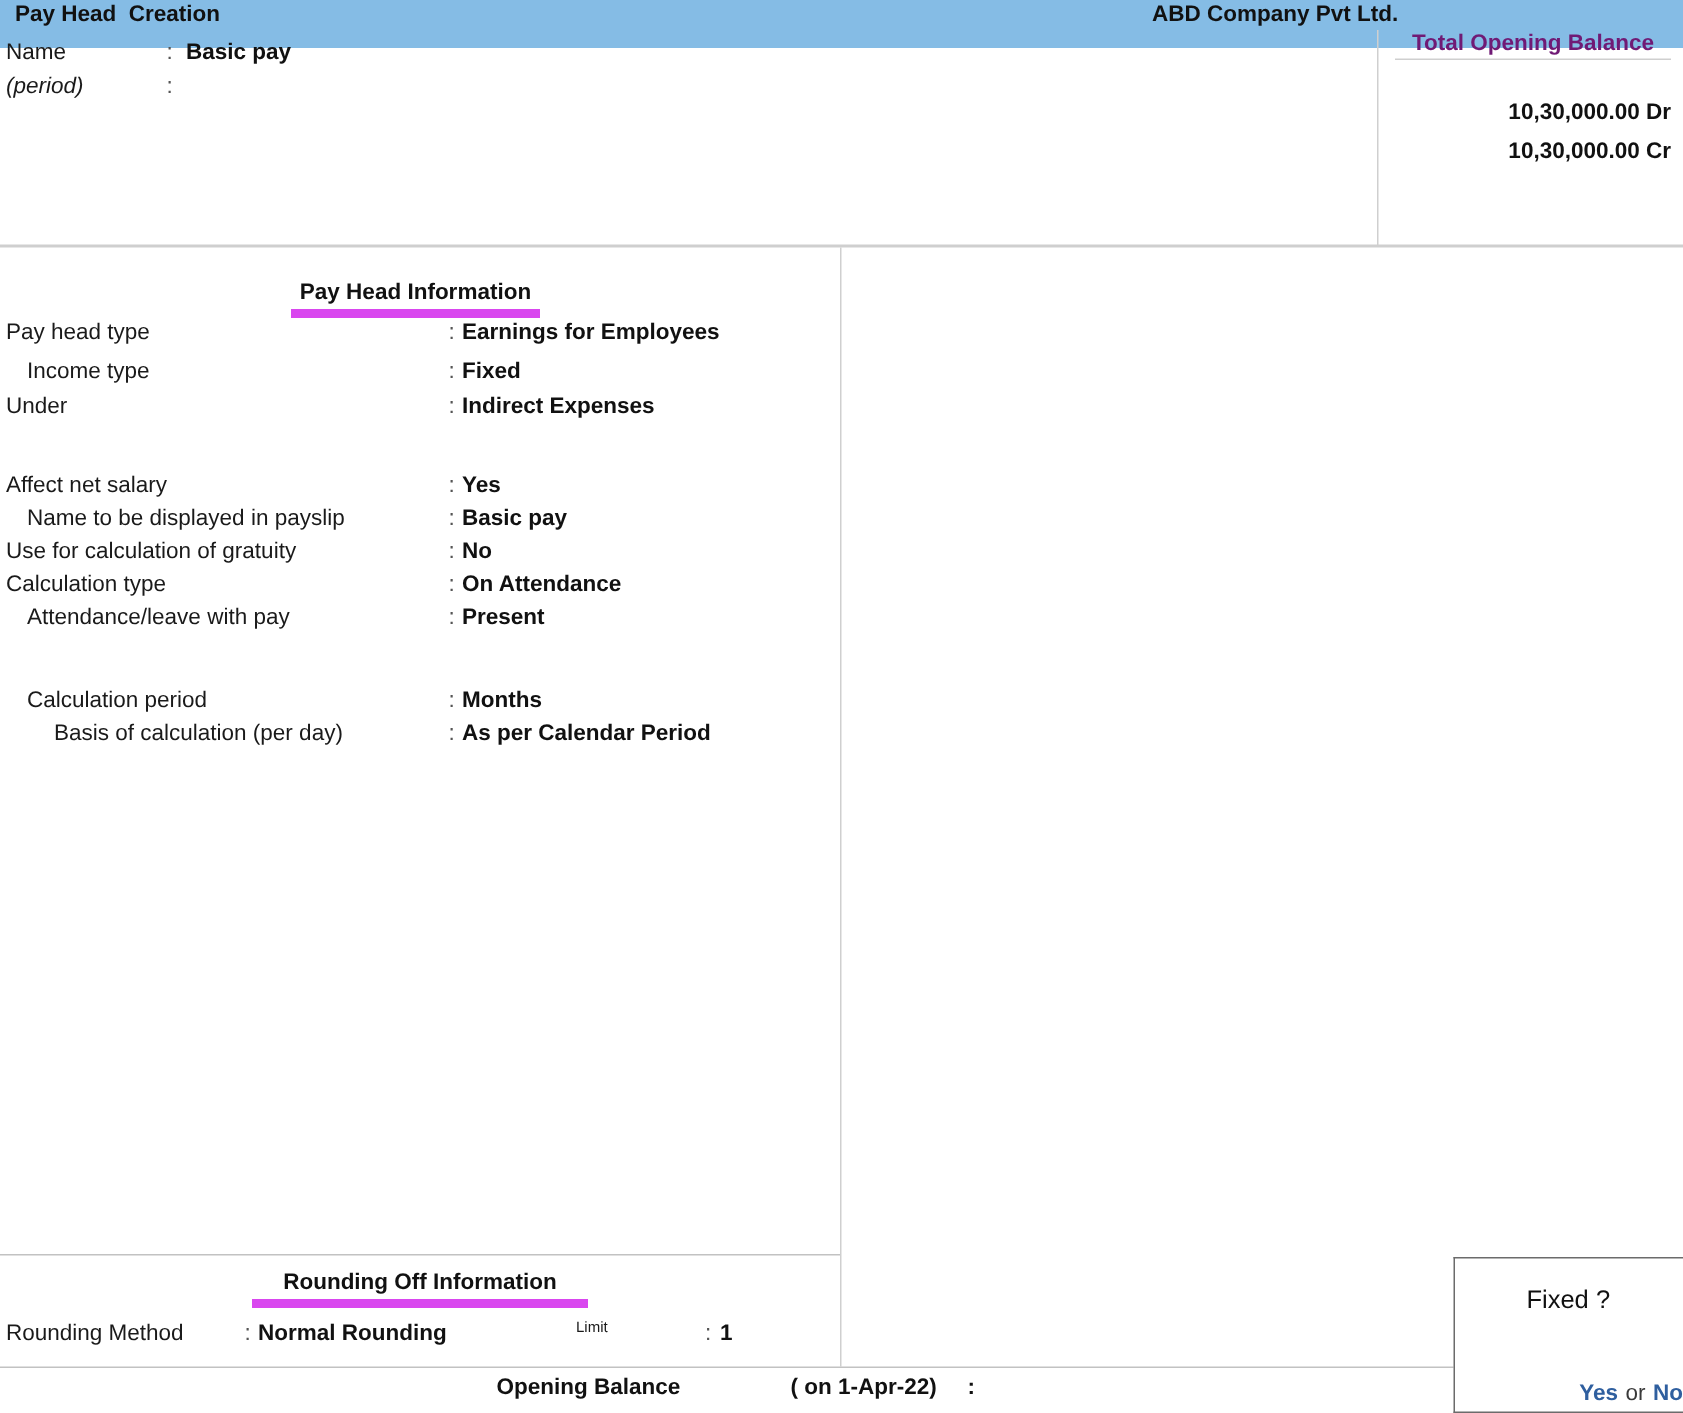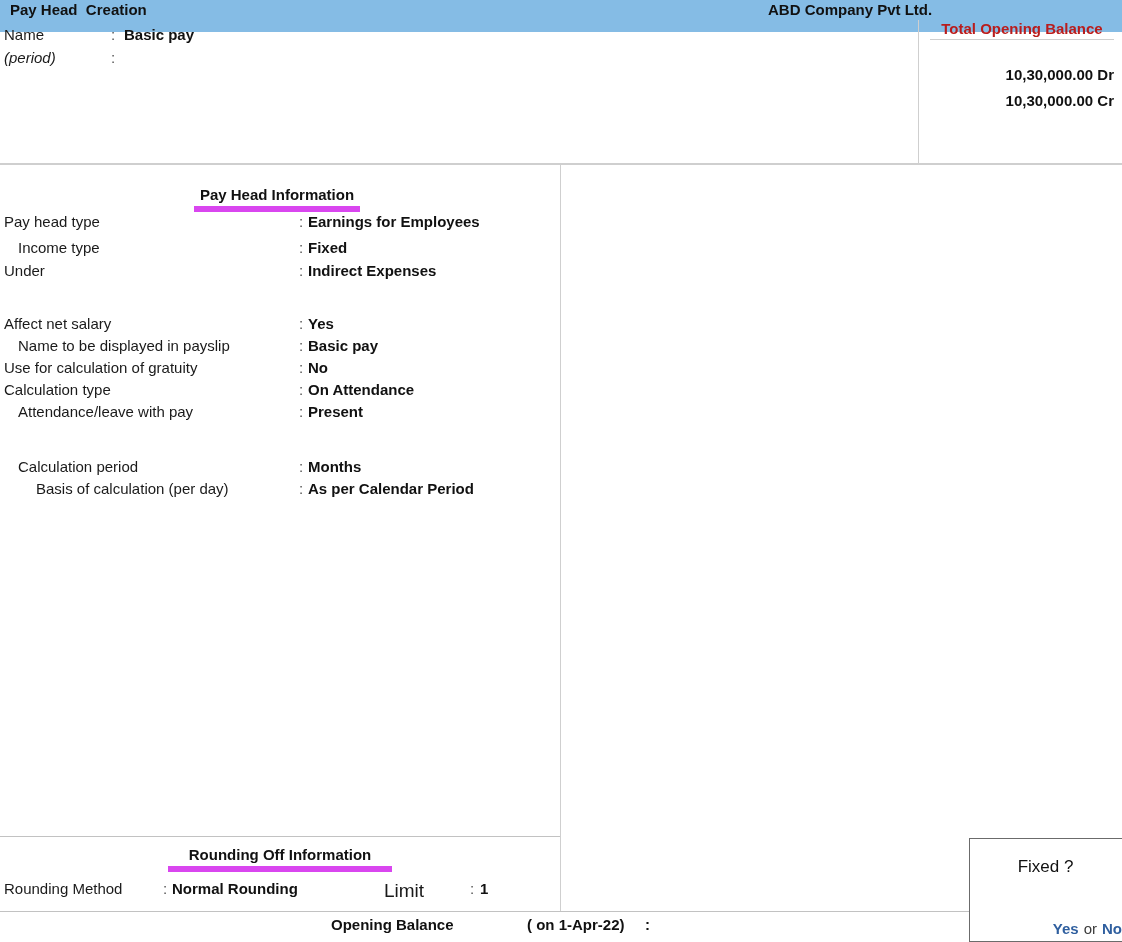--- a/index.html
+++ b/index.html
@@ -98,21 +98,21 @@
   }
 
   
   .tob-title {
     position: absolute;
     left: 930px; top: 20px;
     width: 184px;
     text-align: center;
     font-size: 15px;
     font-weight: bold;
-    color: #b91c1c;
+    color: #701a75;
     padding-bottom: 2px;
     border-bottom: 1px solid #cfcfcf;
   }
   .tob-dr {
     position: absolute;
     left: 914px; top: 66px;
     width: 200px;
     text-align: right;
     font-size: 15px;
     font-weight: bold;
@@ -225,21 +225,21 @@
   .rounding-row .val {
     position: absolute;
     left: 172px; top: 0;
     font-size: 15px;
     font-weight: bold;
     color: #111111;
   }
   .rounding-row .lbl2 {
     position: absolute;
     left: 384px; top: 0;
-    font-size: 19px;
+    font-size: 10px;
     color: #1a1a1a;
     text-align: right;
   }
   .rounding-row .cln2 {
     position: absolute;
     left: 470px; top: 0;
     font-size: 15px;
     color: #555555;
   }
   .rounding-row .val2 {

